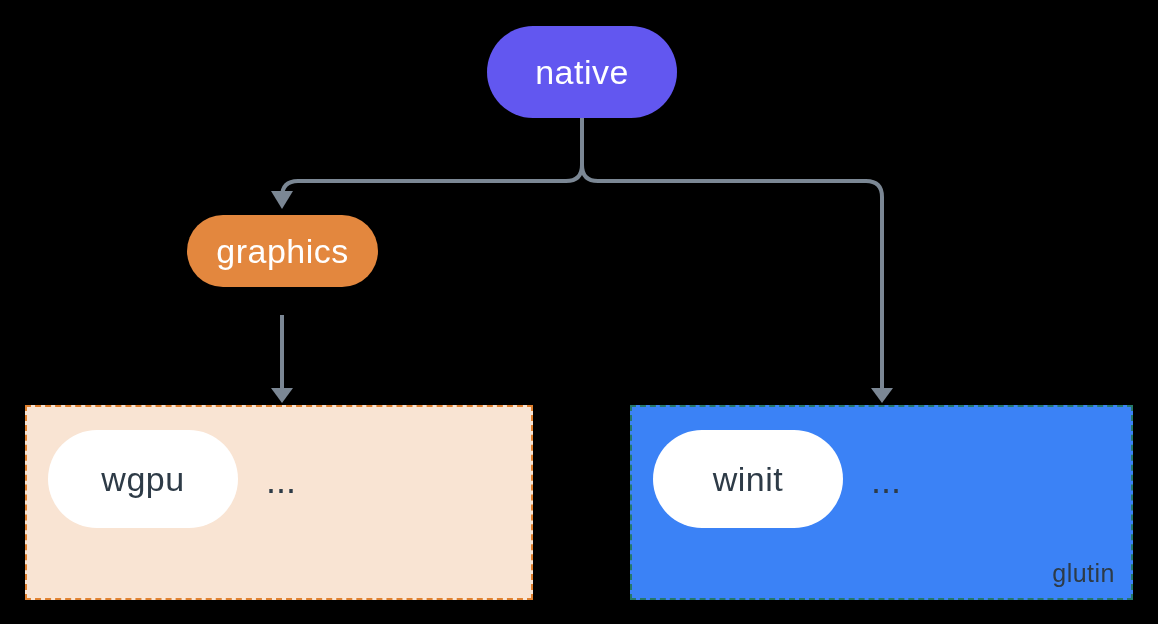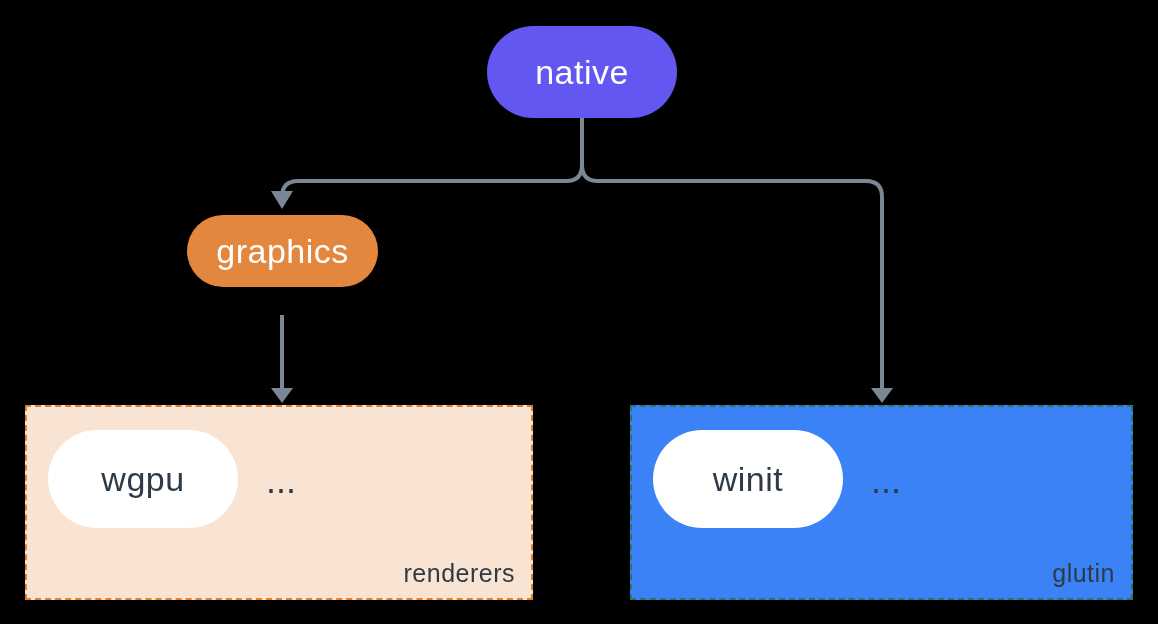--- a/index.html
+++ b/index.html
@@ -127,21 +127,20 @@
 
   <div class="node node-native">native</div>
 
   <div class="node node-graphics">graphics</div>
 
   <div class="group group-renderers">
     <div class="pills">
       <div class="pill">wgpu</div>
       <div class="ellipsis">...</div>
     </div>
-    <div class="group-label">renderers</div>
   </div>
 
   <div class="group group-shells">
     <div class="pills">
       <div class="pill">winit</div>
       <div class="ellipsis">...</div>
     </div>
     <div class="group-label">glutin</div>
   </div>
 

